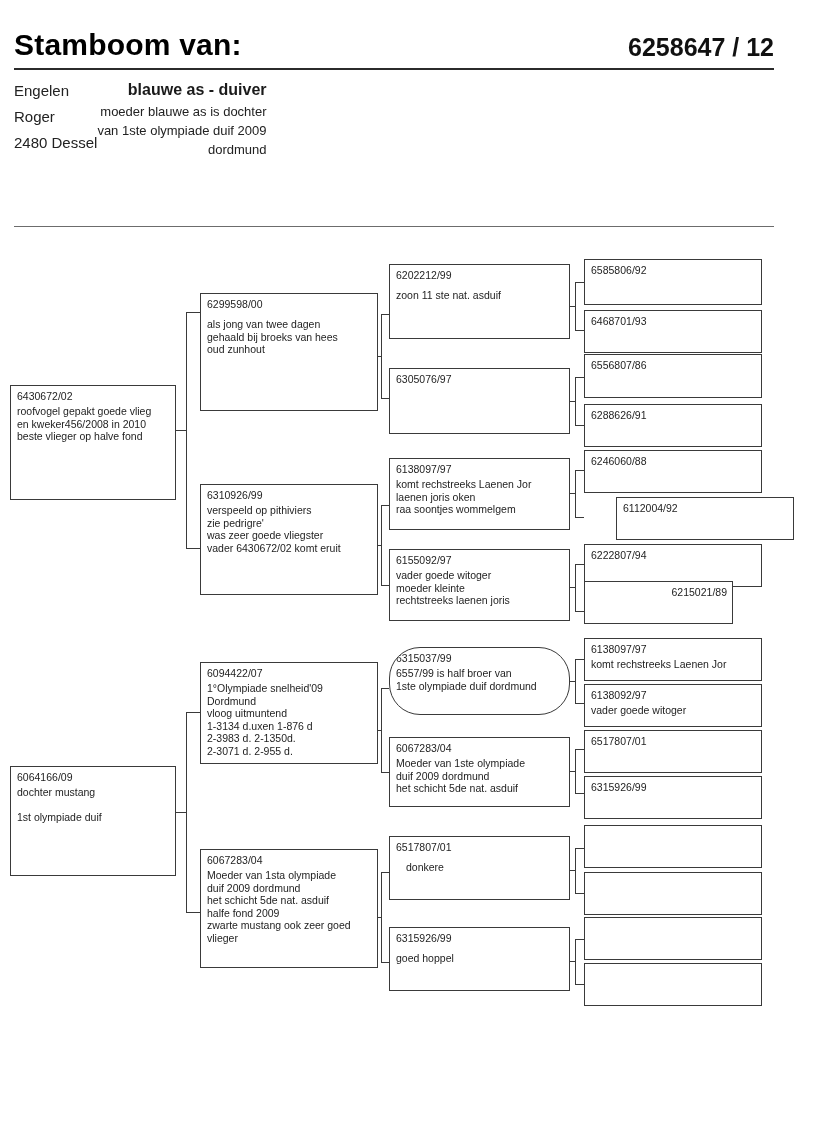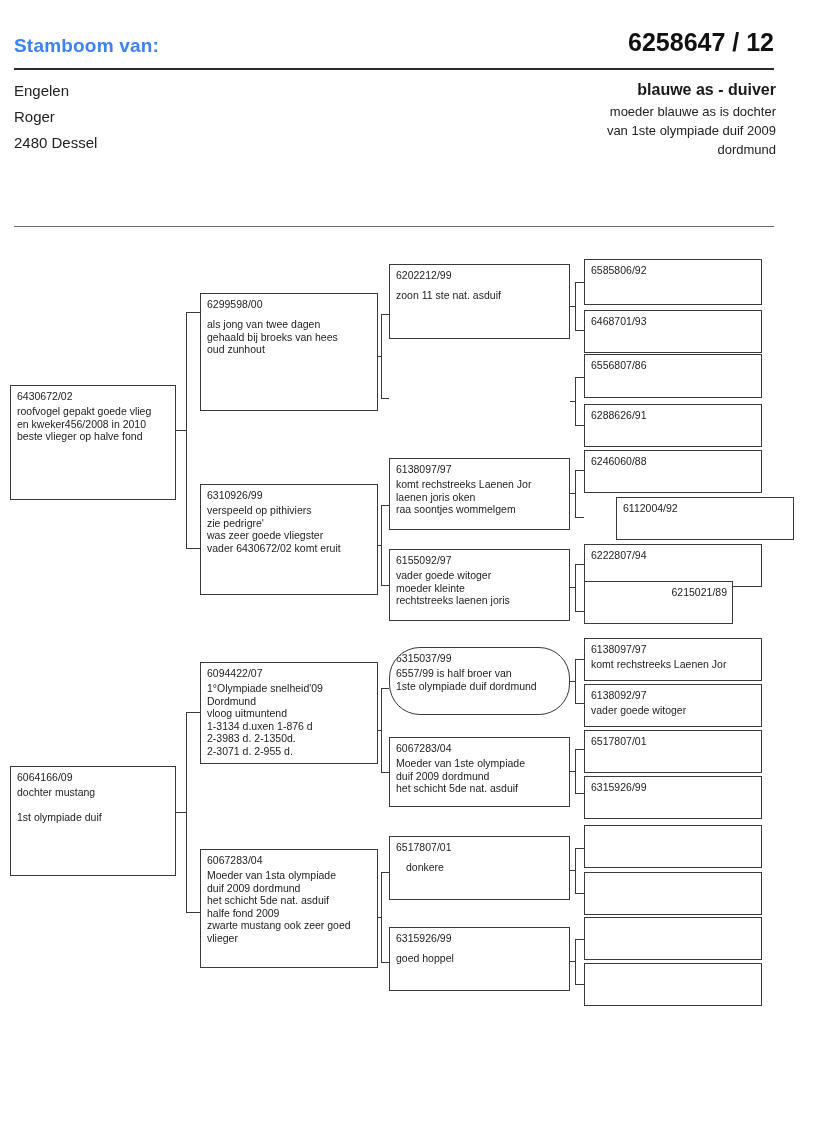--- a/index.html
+++ b/index.html
@@ -26,45 +26,45 @@
     left: 14px;
     top: 28px;
     width: 760px;
   }
   .header-row {
     display: flex;
     justify-content: space-between;
     align-items: flex-end;
   }
   .title {
-    font-size: 19px;
+    font-size: 30px;
     font-weight: 700;
     letter-spacing: 0.2px;
-    color: #3b82f6;
+    color: #000000;
   }
   .ref {
     font-size: 25px;
     font-weight: 700;
     color: #111;
   }
   .header-rule {
     position: absolute;
     left: 14px;
     top: 68px;
     width: 760px;
     height: 2px;
     background: #2b2b2b;
   }
   .subhead {
     position: absolute;
     left: 14px;
     top: 78px;
     width: 762px;
     display: flex;
-    justify-content: space-between;
+    justify-content: flex-start;
   }
   .owner {
     font-size: 15px;
     line-height: 26px;
     color: #222;
   }
   .breed {
     text-align: right;
   }
   .breed-title {
@@ -273,20 +273,24 @@
 halfe fond 2009
 zwarte mustang ook zeer goed
 vlieger</span>
   </div>
 
   <div class="box pad-gap" style="left:389px; top:264px; width:181px; height:75px;">
     <span class="ring">6202212/99</span>
     <span class="txt">zoon 11 ste nat. asduif</span>
   </div>
 
+  <div class="box" style="left:389px; top:368px; width:181px; height:66px;">
+    <span class="ring">6305076/97</span>
+    <span class="txt"></span>
+  </div>
 
   <div class="box" style="left:389px; top:458px; width:181px; height:72px;">
     <span class="ring">6138097/97</span>
     <span class="txt">komt  rechstreeks Laenen Jor
 laenen  joris  oken
 raa  soontjes  wommelgem</span>
   </div>
 
   <div class="box" style="left:389px; top:549px; width:181px; height:72px;">
     <span class="ring">6155092/97</span>

